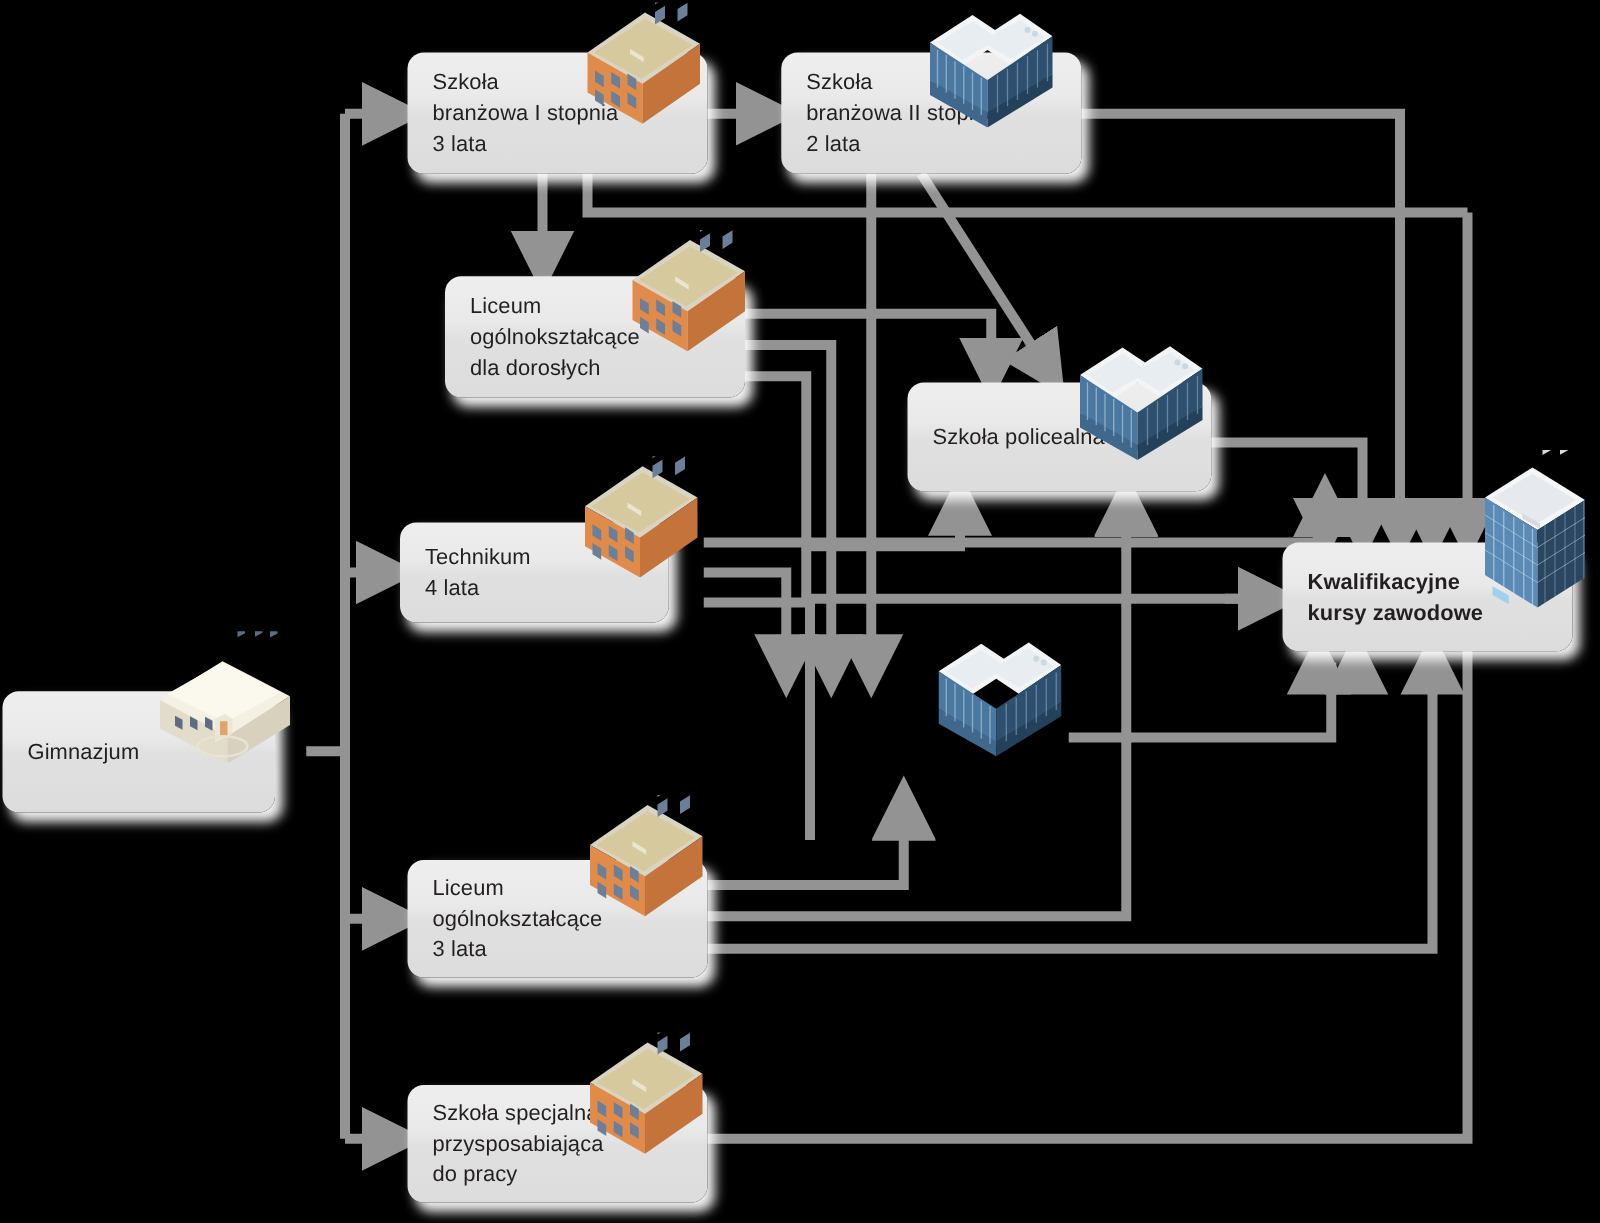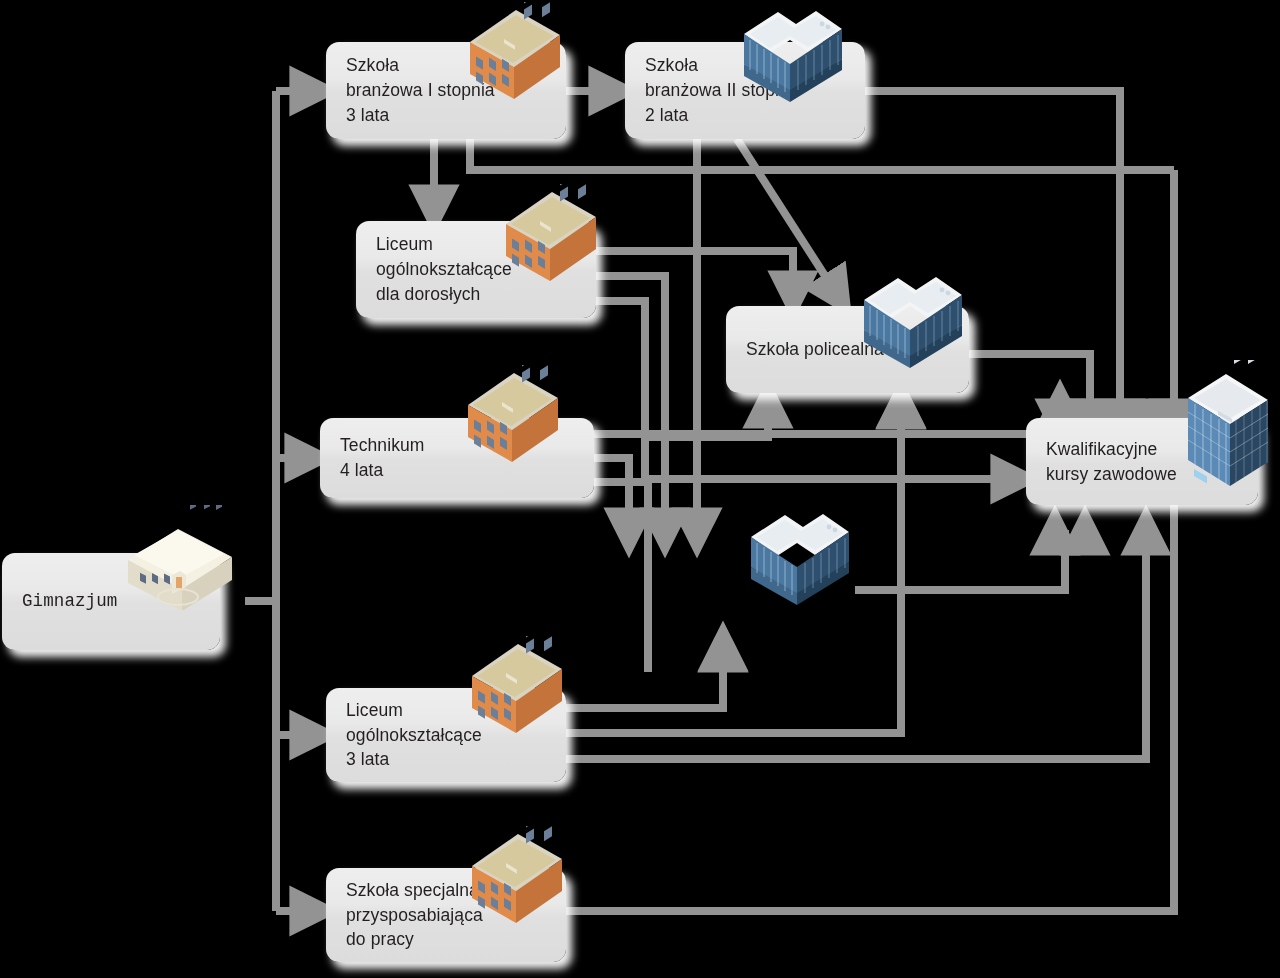--- a/index.html
+++ b/index.html
@@ -110,21 +110,21 @@
 
       <path marker-end="url(#ar)" d="M723,663 L723,646"></path>
 
       <path d="M648,620 L648,672"></path>
 
       <path d="M768,420 L768,437 L648,437"></path>
 
     </g>
   </svg>
 
-  <div class="node" style="left:2px; top:553px; width:218px; height:97px;font-family:Liberation Mono, monospace;">
+  <div class="node" style="left:2px; top:553px; width:218px; height:97px;">
     <div class="node-label">Gimnazjum</div>
   </div>
 
   <div class="node" style="left:326px; top:42px; width:240px; height:97px;">
     <div class="node-label">Szkoła
 branżowa I stopnia
 3 lata</div>
   </div>
 
   <div class="node" style="left:625px; top:42px; width:240px; height:97px;">
@@ -132,31 +132,31 @@
 branżowa II stopnia
 2 lata</div>
   </div>
 
   <div class="node" style="left:356px; top:221px; width:240px; height:97px;">
     <div class="node-label">Liceum
 ogólnokształcące
 dla dorosłych</div>
   </div>
 
-  <div class="node" style="left:320px; top:418px; width:274px; height:80px;">
+  <div class="node" style="left:320px; top:418px; width:215px; height:80px;">
     <div class="node-label">Technikum
 4 lata</div>
   </div>
 
   <div class="node" style="left:726px; top:306px; width:243px; height:87px;">
     <div class="node-label">Szkoła policealna</div>
   </div>
 
 
-  <div class="node" style="left:1026px; top:418px; width:232px; height:87px;">
+  <div class="node" style="left:1026px; top:434px; width:232px; height:87px;font-weight:bold;">
     <div class="node-label">Kwalifikacyjne
 kursy zawodowe</div>
   </div>
 
   <div class="node" style="left:326px; top:688px; width:240px; height:94px;">
     <div class="node-label">Liceum
 ogólnokształcące
 3 lata</div>
   </div>
 

